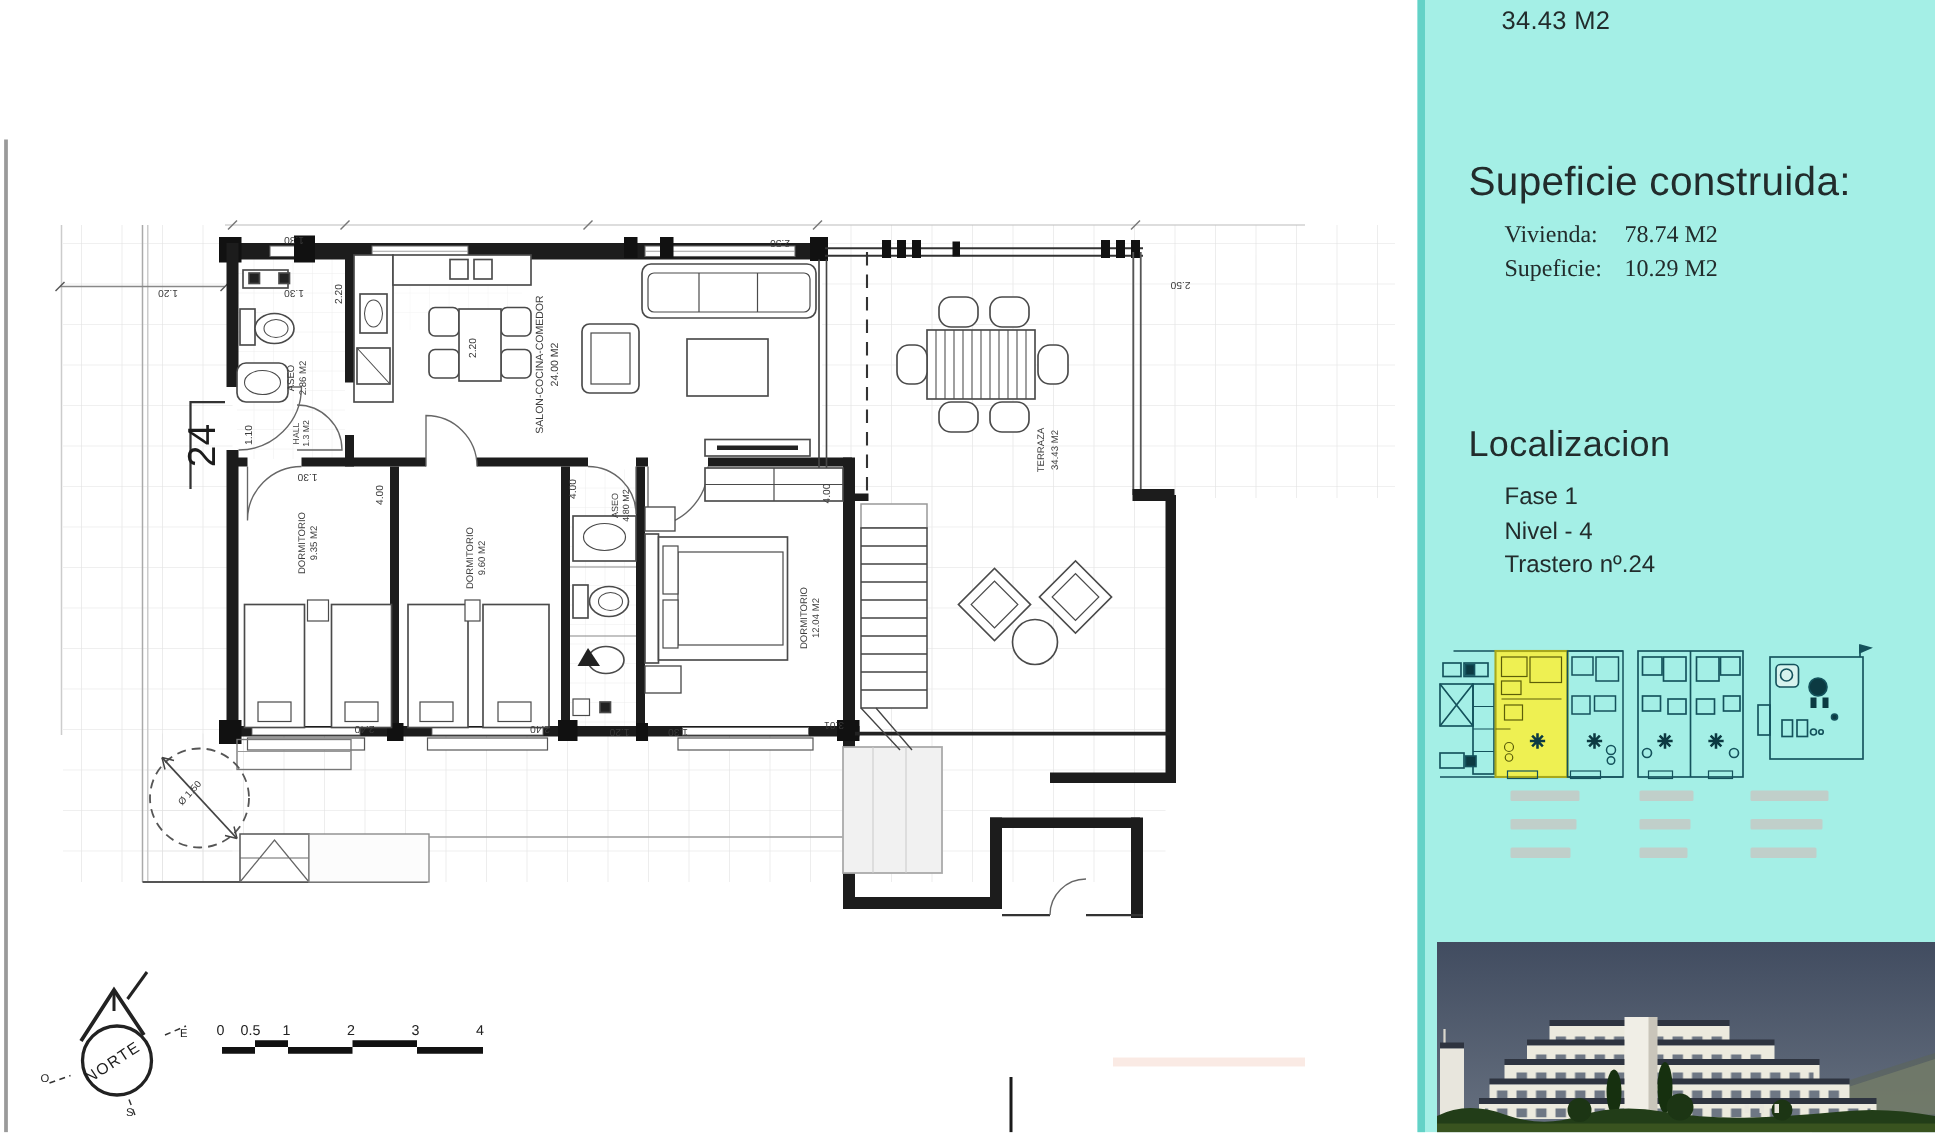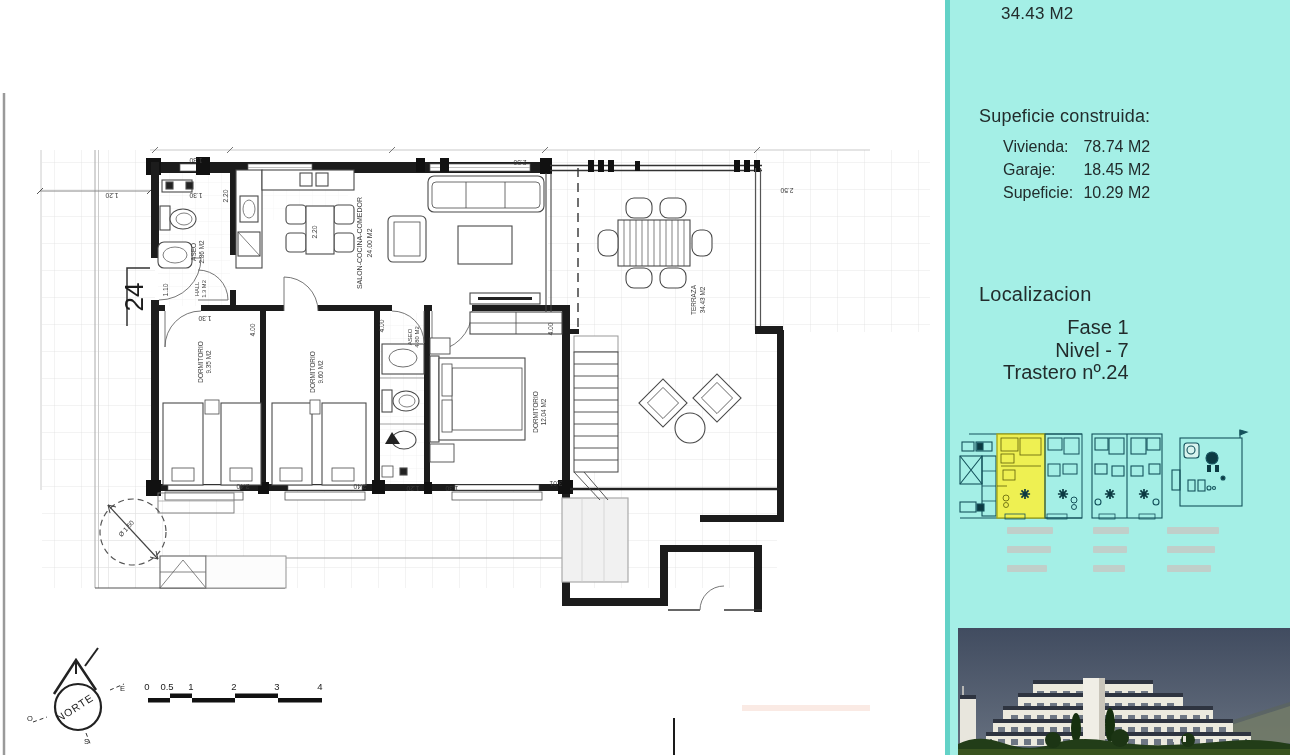--- a/index.html
+++ b/index.html
@@ -5,27 +5,27 @@
   html,body{margin:0;padding:0;background:#ffffff;}
   .stage{position:relative;width:1290px;height:755px;background:#fff;overflow:hidden;
          font-family:"Liberation Sans",sans-serif;}
   svg text{font-family:"Liberation Sans",sans-serif;}
   .plan-svg{position:absolute;left:0;top:0;}
   
   .panel{position:absolute;left:945px;top:0;width:345px;height:755px;background:#a4efe6;color:#222c2c;}
   .panel-edge{position:absolute;left:0;top:0;width:5px;height:755px;background:#63d2c7;}
   .top-val{position:absolute;left:56px;top:4px;font-size:17px;letter-spacing:.2px;}
   .sec-surface{position:absolute;left:34px;top:106px;}
-  .sec-title{font-size:18px;letter-spacing:.2px;margin:0 0 8px 0;font-weight:400;}
+  .sec-title{font-size:27px;letter-spacing:.2px;margin:0 0 8px 0;font-weight:400;}
   .sec-rows{margin-left:24px;font-size:16px;line-height:23px;}
-  .srow{white-space:nowrap;}
+  .srow{white-space:nowrap;font-family:Liberation Serif, serif;}
   .srow .lbl{display:inline-block;width:76px;}
   .sec-loc{position:absolute;left:34px;top:283px;}
-  .sec-loc .sec-title{font-size:20px;margin-bottom:10px;}
-  .lrow{margin-left:24px;font-size:20px;line-height:22.5px;text-align:right;}
+  .sec-loc .sec-title{font-size:24px;margin-bottom:10px;}
+  .lrow{margin-left:24px;font-size:16px;line-height:22.5px;}
   .thumbs{position:absolute;left:12px;top:418px;}
   .fade-bars{position:absolute;left:0;top:0;width:345px;height:755px;pointer-events:none;}
   .fbar{position:absolute;height:7px;background:#e2a9a9;opacity:.45;border-radius:1px;}
   .photo{position:absolute;left:13px;top:628px;}
 </style>
 </head>
 <body>
 
 <div class="stage">
 
@@ -355,34 +355,30 @@
     <div class="top-val">34.43 M2</div>
 
     <div class="sec-surface">
       <h2 class="sec-title">Supeficie construida:</h2>
       <div class="sec-rows">
         <div class="srow">
           <span class="lbl">Vivienda:</span>
           <span>78.74 M2</span>
         </div>
         <div class="srow">
-          <span class="lbl">Garaje:</span>
-          <span>18.45 M2</span>
-        </div>
-        <div class="srow">
           <span class="lbl">Supeficie:</span>
           <span>10.29 M2</span>
         </div>
       </div>
     </div>
 
     <div class="sec-loc">
       <h2 class="sec-title">Localizacion</h2>
       <div class="lrow">Fase 1</div>
-      <div class="lrow">Nivel - 7</div>
+      <div class="lrow">Nivel - 4</div>
       <div class="lrow">Trastero nº.24</div>
     </div>
 
     <svg class="thumbs" width="312" height="102" viewBox="0 0 312 102">
       <defs>
         <g id="ast" stroke="#0c3a42" stroke-width="2">
           <path d="M-6 0H6M0 -6V6M-4.2 -4.2L4.2 4.2M-4.2 4.2L4.2 -4.2"></path>
         </g>
       </defs>
       <g fill="none" stroke="#14525c" stroke-width="1.1">

